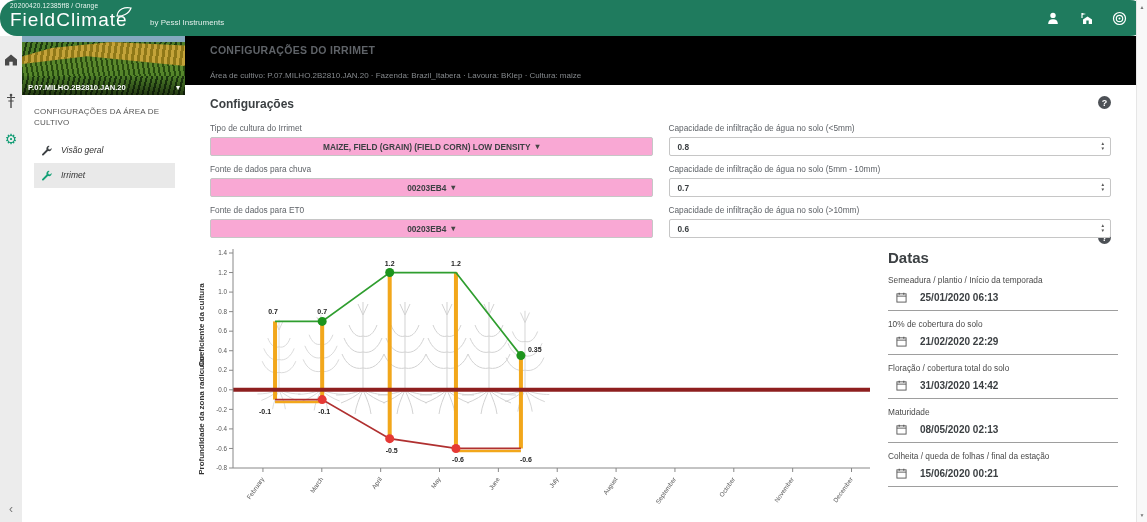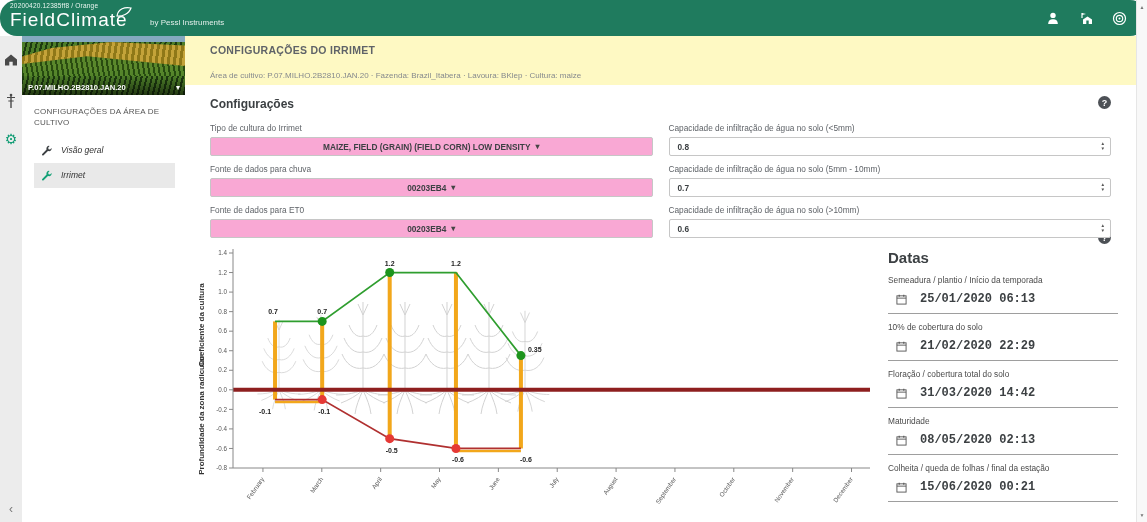--- a/index.html
+++ b/index.html
@@ -22,42 +22,42 @@
   .photo-hill{position:absolute;left:0;top:0;width:163px;height:34px;clip-path:polygon(0 60%,18% 35%,55% 18%,100% 28%,100% 100%,0 100%);background:repeating-linear-gradient(98deg,#c4a339 0 3px,#8f7818 3px 6px);}
   .photo-hill2{position:absolute;left:0;top:18px;width:163px;height:22px;clip-path:polygon(0 45%,40% 10%,100% 55%,100% 100%,0 100%);background:repeating-linear-gradient(80deg,#24490f 0 2px,#57882c 2px 5px);opacity:.95;}
   .station-title{position:absolute;left:0;bottom:0;width:163px;height:19px;background:linear-gradient(transparent,rgba(0,0,0,.55));display:flex;align-items:flex-end;}
   .station-title span.nm{color:#fff;font-size:7.6px;font-weight:bold;margin:0 0 3px 6px;flex:1;}
   .station-title span.cr{color:#fff;font-size:8px;margin:0 5px 3px 0;}
   .nav{padding:12px 10px 0 12px;}
   .nav-section{font-size:8px;color:#555;letter-spacing:.2px;line-height:1.35;margin-bottom:9px;}
   .nav-item{display:flex;align-items:center;gap:9px;height:25px;padding-left:7px;font-size:8.5px;color:#333;cursor:pointer;font-style:italic;}
   .nav-item.active{background:#e9e9e9;}
   .main{position:absolute;left:185px;top:36px;width:952px;bottom:0;background:#fff;z-index:2;}
-  .page-header{height:49px;background:#fef9c3;padding:8px 0 16px 25px;box-sizing:border-box;}
+  .page-header{height:49px;background:#000000;padding:8px 0 16px 25px;box-sizing:border-box;}
   .page-title{font-size:10.5px;font-weight:600;color:#5f6368;letter-spacing:.3px;}
   .page-subtitle{font-size:8px;color:#85898d;margin-top:15px;}
   .content{position:relative;height:437px;}
   .section-heading{font-size:12px;font-weight:bold;color:#3c4043;padding:12px 0 4px 25px;}
   .help-icon{position:absolute;width:13px;height:13px;border-radius:50%;background:#4d5156;color:#fff;font-size:9px;font-weight:bold;display:flex;align-items:center;justify-content:center;cursor:pointer;}
   .help-1{right:26px;top:11px;}
   .help-2{right:26px;top:146px;}
   .form-grid{display:grid;grid-template-columns:1fr 1fr;column-gap:16px;margin:0 26px 0 25px;}
   .fg .flabel{font-size:8.3px;color:#5f6368;margin:8px 0 4px;}
   .selectbox{height:17px;border:1px solid #c6c6c6;border-radius:2px;display:flex;align-items:center;justify-content:center;font-size:8.3px;font-weight:bold;color:#3c4043;cursor:pointer;background:#f9a8d4;}
   .selectbox .caret{margin-left:5px;font-size:8px;color:#444;}
   .numbox{height:17px;border:1px solid #c6c6c6;border-radius:2px;display:flex;align-items:center;font-size:8.3px;font-weight:bold;color:#3c4043;background:#fff;position:relative;cursor:text;}
   .numbox .val{margin-left:8px;flex:1;}
   .spinner{display:flex;flex-direction:column;margin-right:5px;cursor:pointer;}
   .spinner span{font-size:4.6px;line-height:4.6px;color:#555;}
   .chart-wrap{position:absolute;left:10px;top:160px;width:680px;height:270px;}
   .datas{position:absolute;left:703px;top:164px;width:230px;}
   .datas-title{font-size:15px;font-weight:bold;color:#3c4043;margin-bottom:9px;}
   .date-label{font-size:8.3px;color:#4a4a4a;margin-bottom:7px;}
   .date-row{display:flex;align-items:center;gap:13px;padding:0 0 7px 8px;border-bottom:1px solid #9e9e9e;margin-bottom:8px;cursor:pointer;}
-  .date-val{font-size:12px;font-weight:bold;color:#3c4043;font-family:Liberation Mono, monospace;}
+  .date-val{font-size:10px;font-weight:bold;color:#3c4043;}
   .scrollbar{position:absolute;right:0;top:0;width:10px;height:522px;background:#f8f8f8;border-left:1px solid #e6e6e6;z-index:10;}
   .sb-arrow{position:absolute;left:0;width:10px;text-align:center;font-size:5px;color:#777;cursor:pointer;}
   .sb-up{top:4px;} .sb-down{bottom:4px;}
   svg{display:block;}
 </style>
 </head>
 <body>
 
 <div class="topbar">
   <div class="device-label">20200420.12385ff8 / Orange</div>

